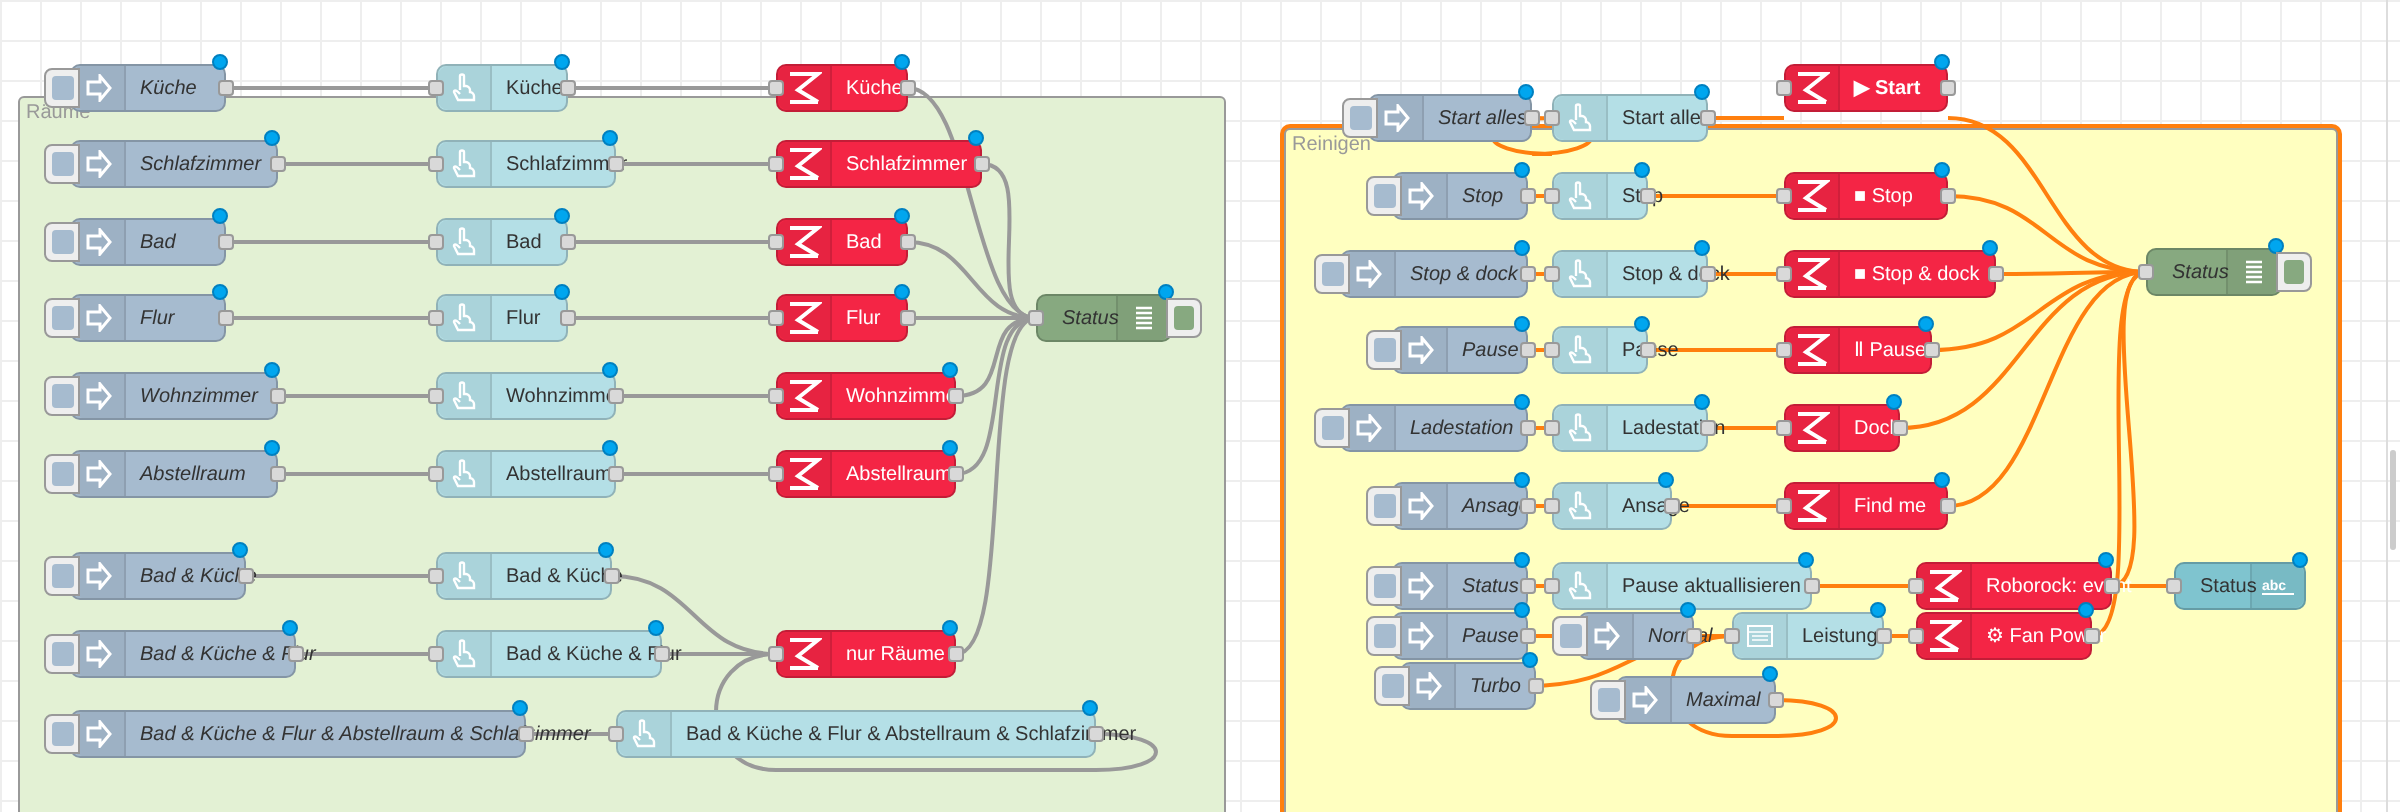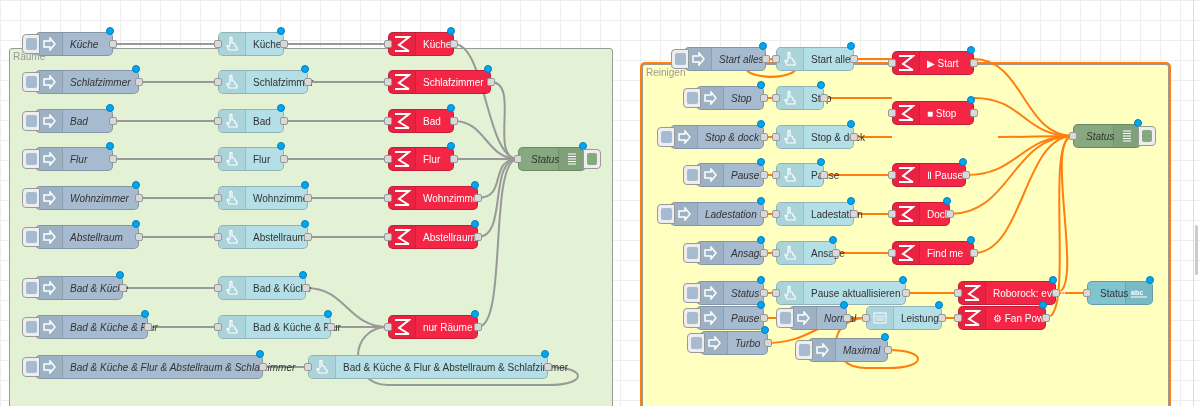--- a/index.html
+++ b/index.html
@@ -405,21 +405,21 @@
       <div class="iconbox">
         <svg class="icon" width="14" height="16" viewBox="0 0 14 16">
           <path d="M5 2v7M5 2c0-1 2-1 2 0v5h1c1 0 2 1 2 2v1c1 0 2 1 2 2v2H4l-2-4c0-1 1-1 2 0l1 1" fill="none" stroke="#fff" stroke-width="1.2"></path>
         </svg>
       </div>
       <span class="label">Start alles</span>
       <div class="port in"></div>
       <div class="port out"></div>
       <div class="dot"></div>
     </div>
-    <div class="node roborock" style="left: 892px; top: 51px; width: 82px;">
+    <div class="node roborock" style="left: 892px; top: 32px; width: 82px; font-weight: bold;">
       <div class="iconbox">
         <svg class="icon" width="18" height="18" viewBox="0 0 18 18">
           <path d="M2 2h14l-10 8 10 6M2 16h14" fill="none" stroke="#fff" stroke-width="2"></path>
         </svg>
       </div>
       <span class="label">▶ Start</span>
       <div class="port in"></div>
       <div class="port out"></div>
       <div class="dot"></div>
     </div>
@@ -438,21 +438,21 @@
       <div class="iconbox">
         <svg class="icon" width="14" height="16" viewBox="0 0 14 16">
           <path d="M5 2v7M5 2c0-1 2-1 2 0v5h1c1 0 2 1 2 2v1c1 0 2 1 2 2v2H4l-2-4c0-1 1-1 2 0l1 1" fill="none" stroke="#fff" stroke-width="1.2"></path>
         </svg>
       </div>
       <span class="label">Stop</span>
       <div class="port in"></div>
       <div class="port out"></div>
       <div class="dot"></div>
     </div>
-    <div class="node roborock" style="left: 892px; top: 101px; width: 82px;">
+    <div class="node roborock" style="left: 892px; top: 86px; width: 82px;">
       <div class="iconbox">
         <svg class="icon" width="18" height="18" viewBox="0 0 18 18">
           <path d="M2 2h14l-10 8 10 6M2 16h14" fill="none" stroke="#fff" stroke-width="2"></path>
         </svg>
       </div>
       <span class="label">■ Stop</span>
       <div class="port in"></div>
       <div class="port out"></div>
       <div class="dot"></div>
     </div>
@@ -467,20 +467,31 @@
       <div class="dot"></div>
       <div class="inj-btn"></div>
     </div>
     <div class="node button" style="left: 776px; top: 125px; width: 78px;">
       <div class="iconbox">
         <svg class="icon" width="14" height="16" viewBox="0 0 14 16">
           <path d="M5 2v7M5 2c0-1 2-1 2 0v5h1c1 0 2 1 2 2v1c1 0 2 1 2 2v2H4l-2-4c0-1 1-1 2 0l1 1" fill="none" stroke="#fff" stroke-width="1.2"></path>
         </svg>
       </div>
       <span class="label">Stop &amp; dock</span>
+      <div class="port in"></div>
+      <div class="port out"></div>
+      <div class="dot"></div>
+    </div>
+    <div class="node roborock" style="left: 892px; top: 125px; width: 106px;">
+      <div class="iconbox">
+        <svg class="icon" width="18" height="18" viewBox="0 0 18 18">
+          <path d="M2 2h14l-10 8 10 6M2 16h14" fill="none" stroke="#fff" stroke-width="2"></path>
+        </svg>
+      </div>
+      <span class="label">■ Stop &amp; dock</span>
       <div class="port in"></div>
       <div class="port out"></div>
       <div class="dot"></div>
     </div>
     <div class="node inject" style="left: 696px; top: 163px; width: 68px;">
       <div class="iconbox">
         <svg class="icon" width="14" height="14" viewBox="0 0 14 14">
           <path d="M2 4h6v-3l5 6-5 6v-3h-6z" fill="none" stroke="#fff" stroke-width="1.5"></path>
         </svg>
       </div>

